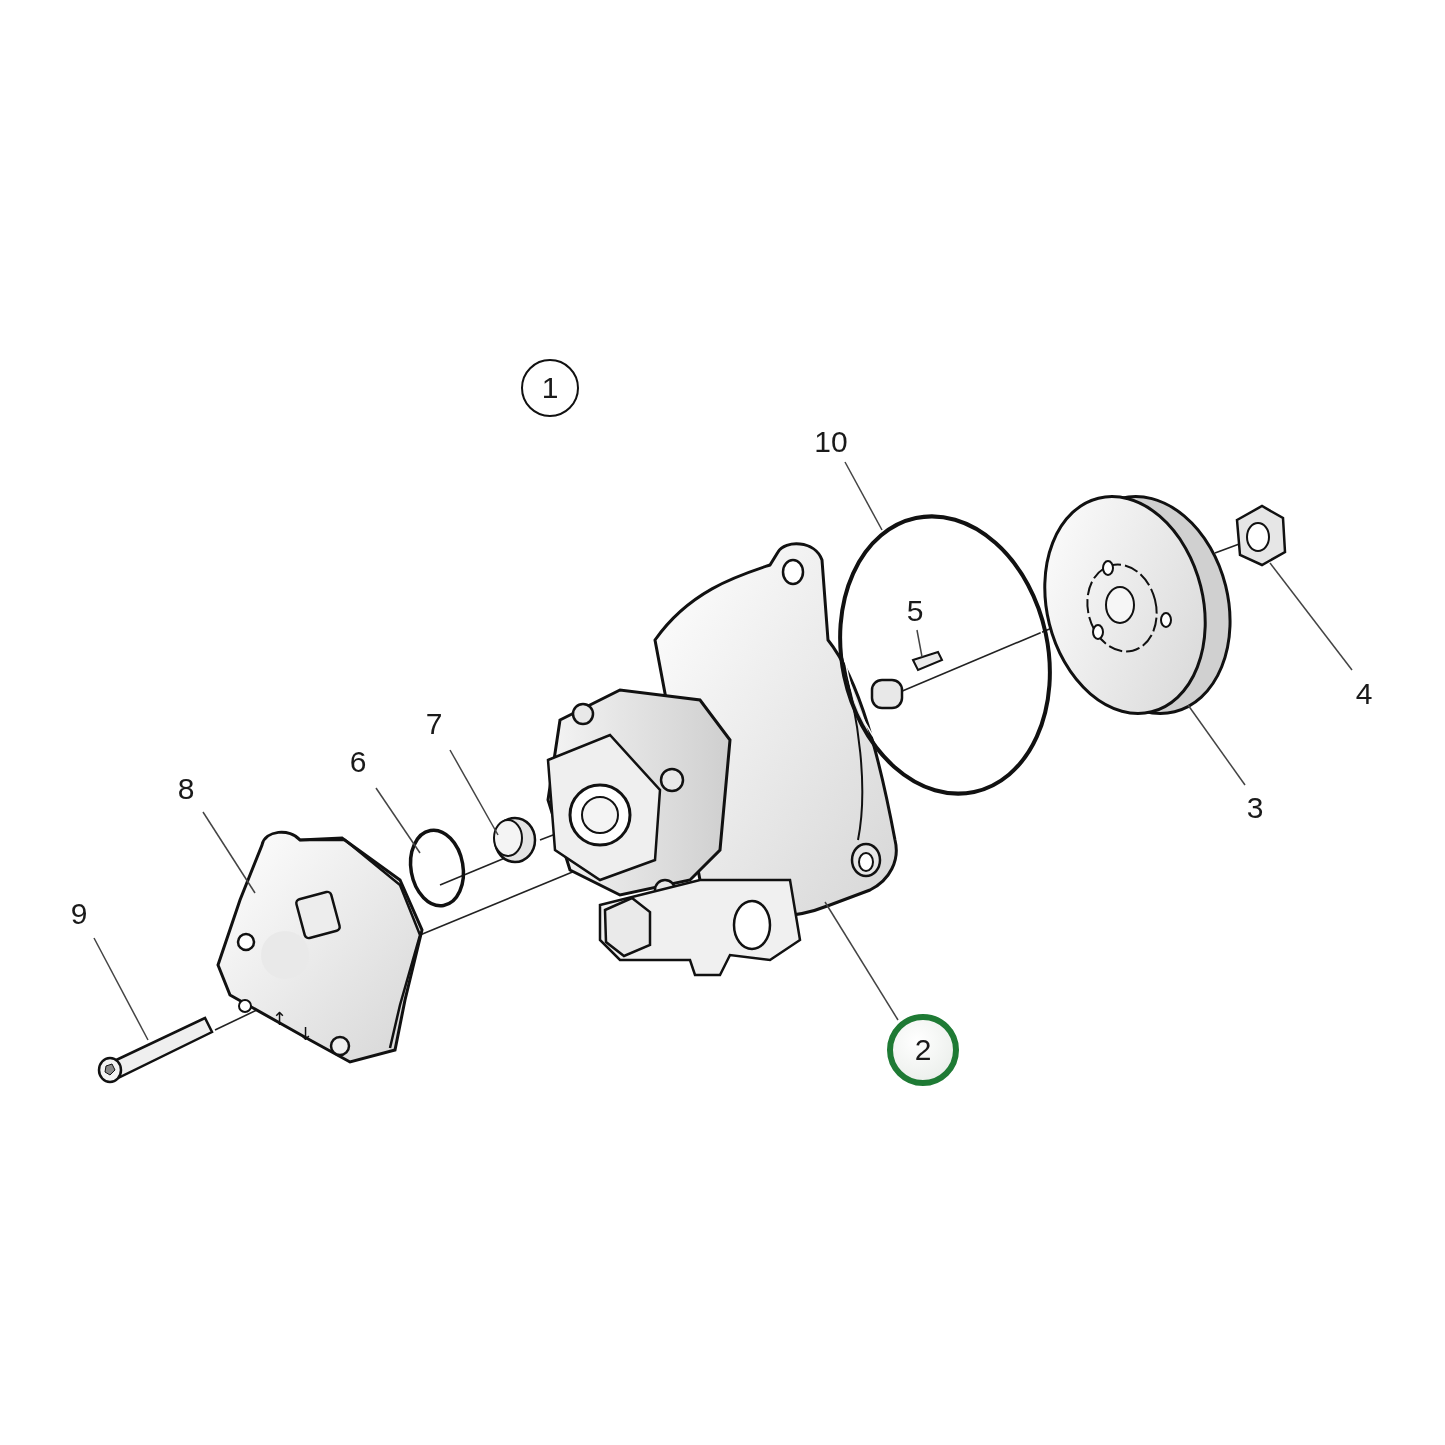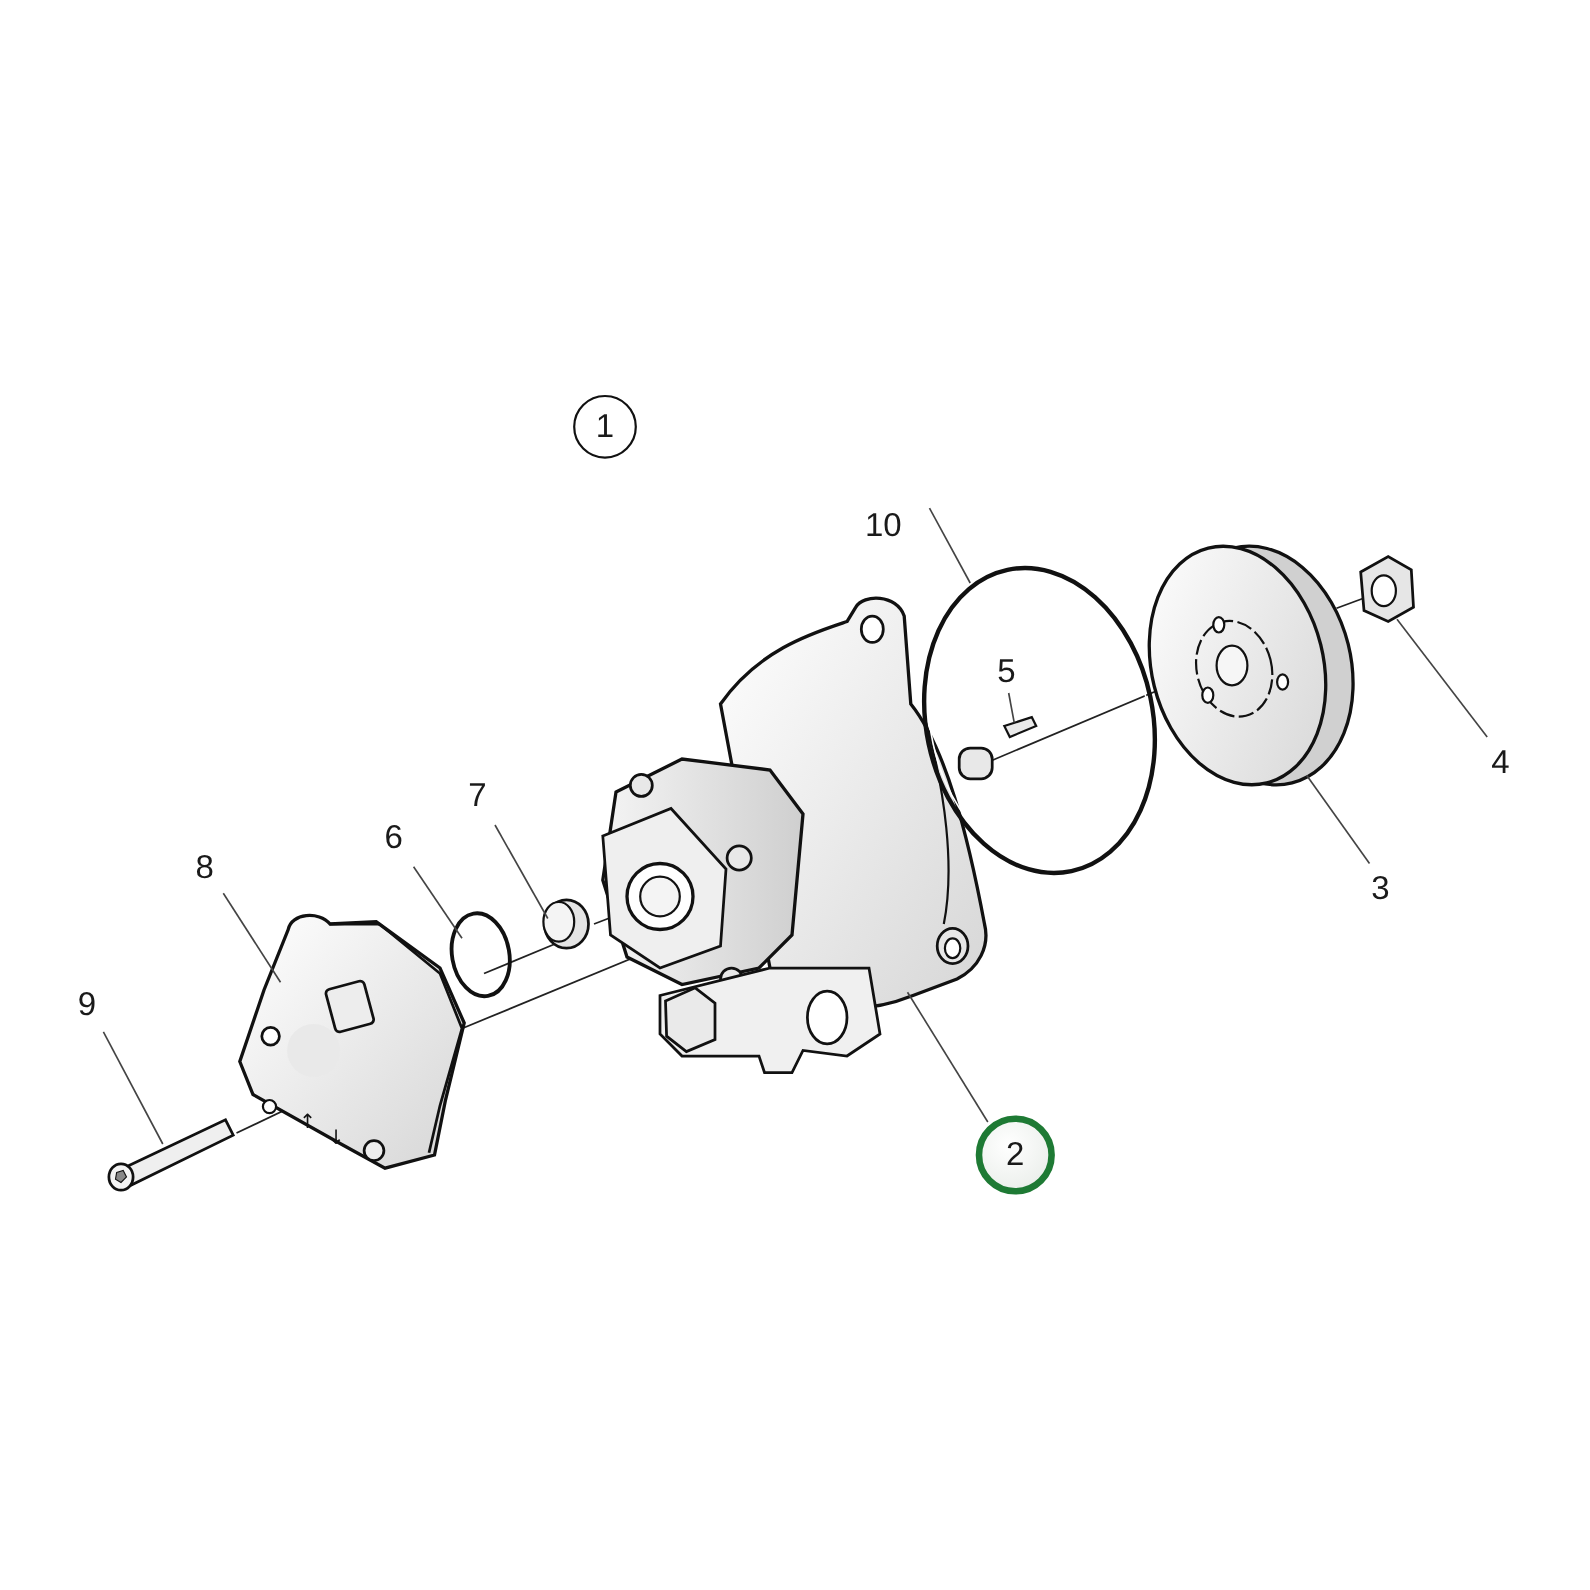--- a/index.html
+++ b/index.html
@@ -136,13 +136,13 @@
   <span>2</span>
 </div>
 
 <div class="callout" style="left:1255px; top:808px;">3</div>
 <div class="callout" style="left:1364px; top:694px;">4</div>
 <div class="callout" style="left:915px; top:611px;">5</div>
 <div class="callout" style="left:358px; top:762px;">6</div>
 <div class="callout" style="left:434px; top:724px;">7</div>
 <div class="callout" style="left:186px; top:789px;">8</div>
 <div class="callout" style="left:79px; top:914px;">9</div>
-<div class="callout" style="left:803px; top:442px;margin-top:36px;">10</div>
+<div class="callout" style="left:831px; top:442px;">10</div>
 
 </body></html>

